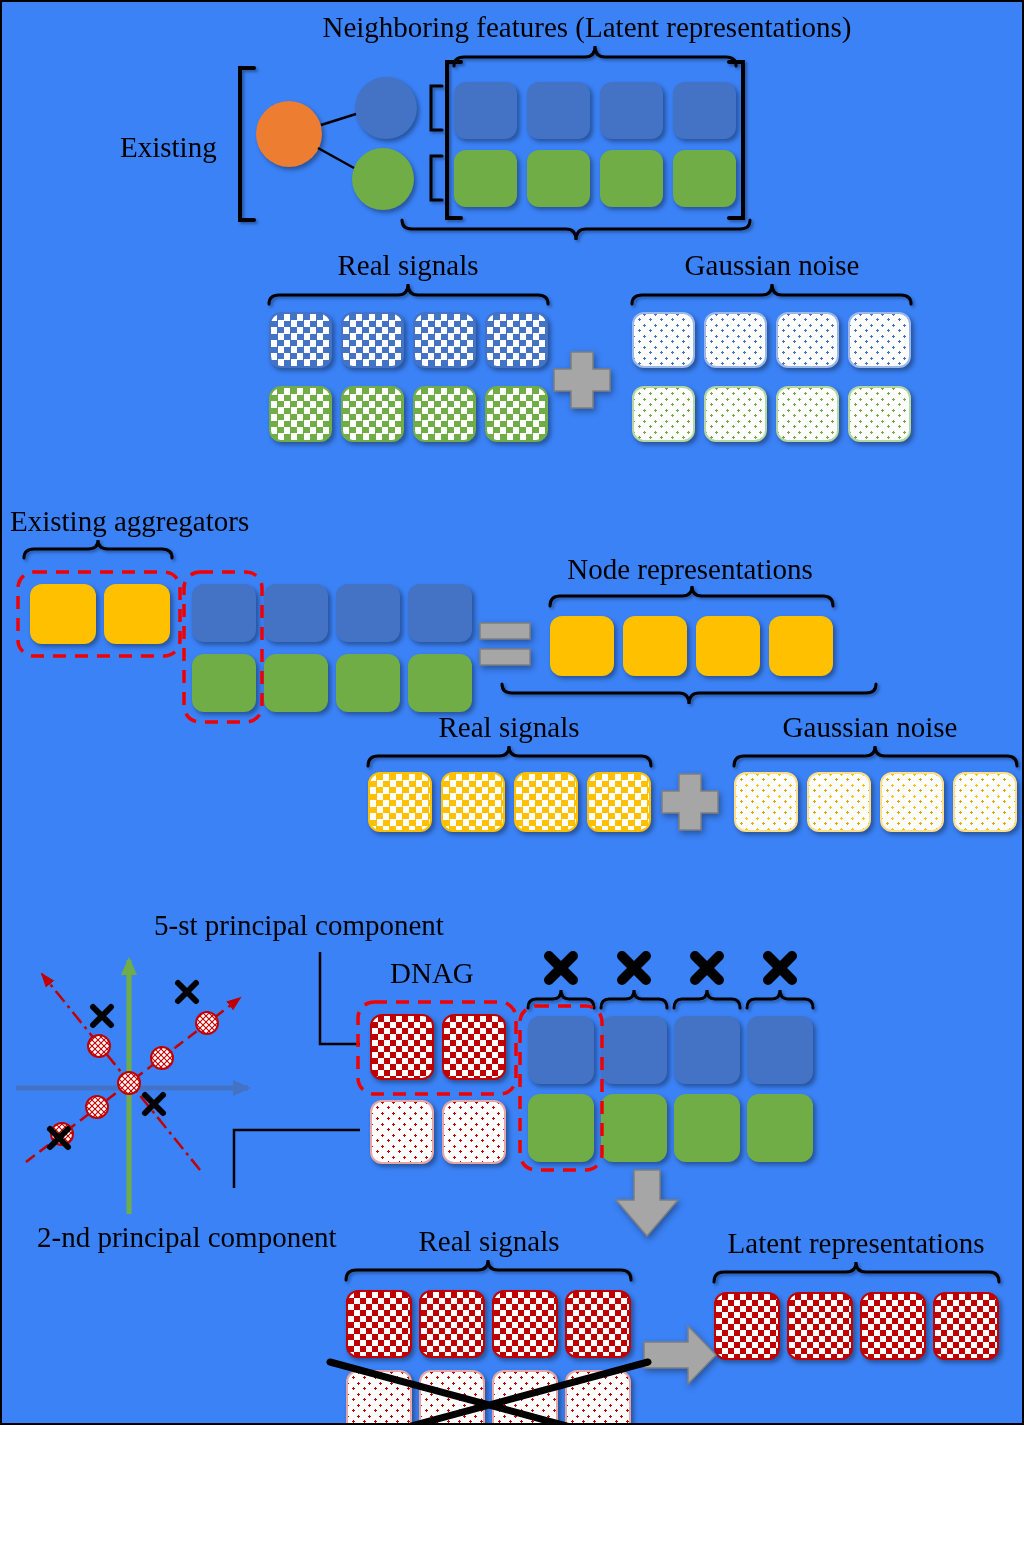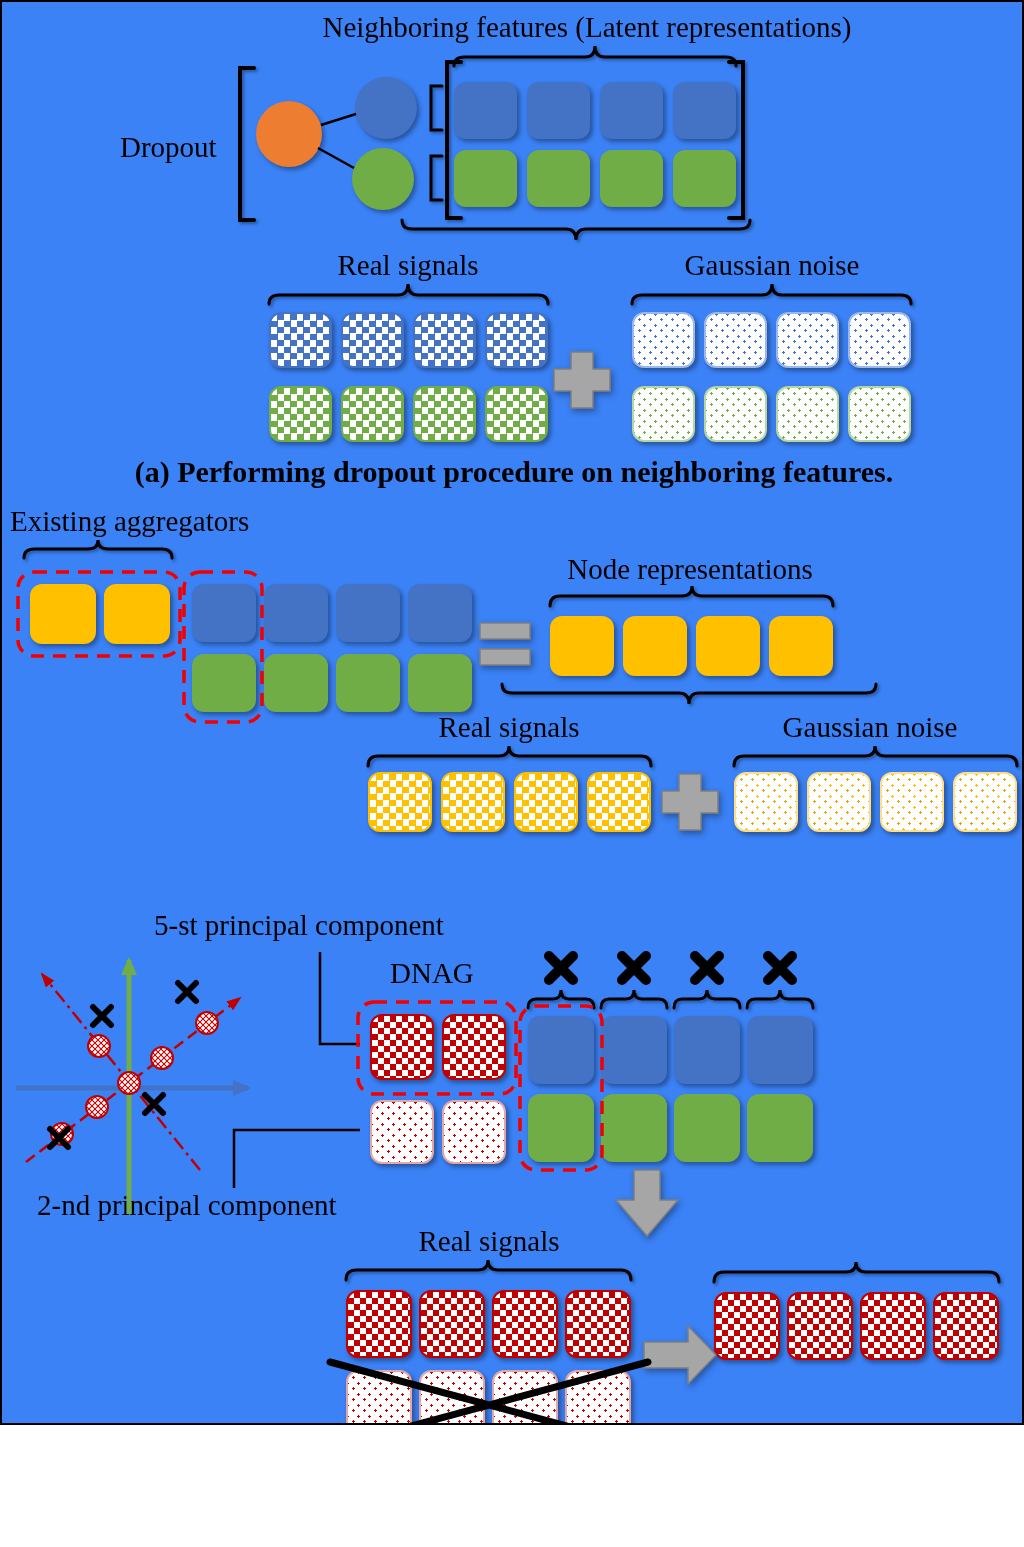--- a/index.html
+++ b/index.html
@@ -37,21 +37,21 @@
     background-size:11px 11px,11px 11px;background-position:0 0,5px 6px}
   .overlay{position:absolute;left:0;top:0;pointer-events:none}
   .botbar{position:absolute;left:0;top:1539px;width:100%;height:8px;background:#000}
 </style>
 </head>
 <body>
 
 <div class="canvas">
 
   <div class="lbl center" style="left:585px;top:10px">Neighboring features (Latent representations)</div>
-  <div class="lbl" style="left:118px;top:130px">Dropout</div>
+  <div class="lbl" style="left:118px;top:130px">Existing</div>
 
   <div class="circle" style="left:254px;top:99px;width:66px;height:66px;background:#ED7D31"></div>
   <div class="circle" style="left:353px;top:75px;width:62px;height:62px;background:#4472C4"></div>
   <div class="circle" style="left:350px;top:146px;width:62px;height:62px;background:#70AD47"></div>
 
   <div class="row" style="left:452px;top:80px;gap:10px;--w:63px;--h:57px">
     <div class="sq solid-blue"></div>
     <div class="sq solid-blue"></div>
     <div class="sq solid-blue"></div>
     <div class="sq solid-blue"></div>
@@ -84,21 +84,20 @@
     <div class="sq dot-blue"></div>
     <div class="sq dot-blue"></div>
   </div>
   <div class="row" style="left:630px;top:384px;gap:9px;--w:63px;--h:56px">
     <div class="sq dot-green"></div>
     <div class="sq dot-green"></div>
     <div class="sq dot-green"></div>
     <div class="sq dot-green"></div>
   </div>
 
-  <div class="lbl cap center" style="left:512px;top:454px">(a) Performing dropout procedure on neighboring features.</div>
 
   <div class="lbl" style="left:8px;top:504px">Existing aggregators</div>
   <div class="lbl center" style="left:688px;top:552px">Node representations</div>
 
   <div class="row" style="left:28px;top:582px;gap:8px;--w:66px;--h:60px">
     <div class="sq solid-yellow"></div>
     <div class="sq solid-yellow"></div>
   </div>
   <div class="row" style="left:190px;top:582px;gap:8px;--w:64px;--h:58px">
     <div class="sq solid-blue"></div>
@@ -131,21 +130,21 @@
   <div class="row" style="left:732px;top:770px;gap:9px;--w:64px;--h:60px">
     <div class="sq dot-yellow"></div>
     <div class="sq dot-yellow"></div>
     <div class="sq dot-yellow"></div>
     <div class="sq dot-yellow"></div>
   </div>
 
 
   <div class="lbl" style="left:152px;top:908px">5-st principal component</div>
   <div class="lbl" style="left:388px;top:956px">DNAG</div>
-  <div class="lbl" style="left:35px;top:1188px">2-nd principal component</div>
+  <div class="lbl" style="left:35px;top:1220px">2-nd principal component</div>
 
   <div class="row" style="left:368px;top:1012px;gap:8px;--w:64px;--h:66px">
     <div class="sq check-red"></div>
     <div class="sq check-red"></div>
   </div>
   <div class="row" style="left:368px;top:1098px;gap:8px;--w:64px;--h:64px">
     <div class="sq dot-red"></div>
     <div class="sq dot-red"></div>
   </div>
 
@@ -156,20 +155,21 @@
     <div class="sq solid-blue"></div>
   </div>
   <div class="row" style="left:526px;top:1092px;gap:7px;--w:66px;--h:68px">
     <div class="sq solid-green"></div>
     <div class="sq solid-green"></div>
     <div class="sq solid-green"></div>
     <div class="sq solid-green"></div>
   </div>
 
   <div class="lbl center" style="left:487px;top:1224px">Real signals</div>
+  <div class="lbl center" style="left:854px;top:1226px">Latent representations</div>
 
   <div class="row" style="left:344px;top:1288px;gap:7px;--w:66px;--h:68px">
     <div class="sq check-red"></div>
     <div class="sq check-red"></div>
     <div class="sq check-red"></div>
     <div class="sq check-red"></div>
   </div>
   <div class="row" style="left:344px;top:1368px;gap:7px;--w:66px;--h:66px">
     <div class="sq dot-red"></div>
     <div class="sq dot-red"></div>

